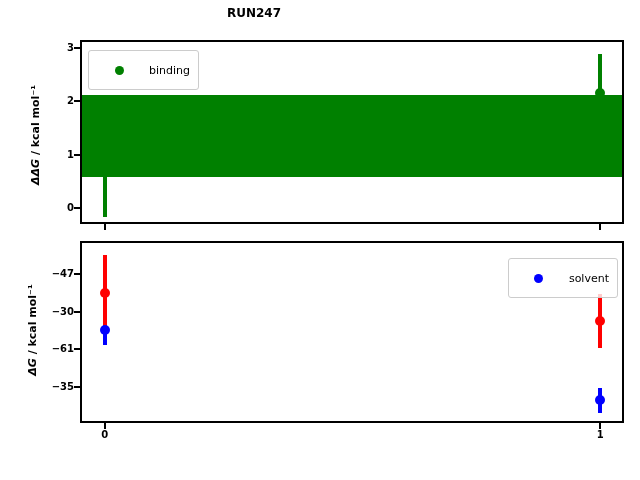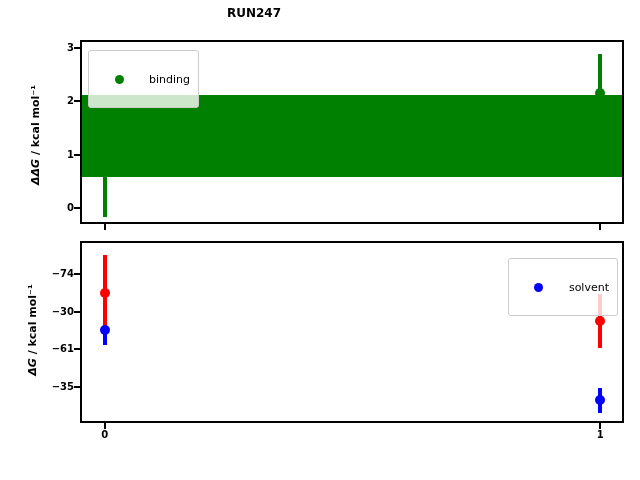--- a/index.html
+++ b/index.html
@@ -33,21 +33,21 @@
   }
   #yl0 { left:35px; top:135px; }
   #yl1 { left:32px; top:330px; }
   .ylabel .math { font-style:italic; }
   .xlabel {
     position:absolute; left:80px; width:544px; top:449px; text-align:center;
     font-size:11px; font-weight:bold; color:#000;
   }
   .legend {
     position:absolute; z-index:10; background:rgba(255,255,255,0.8);
-    border:1px solid #cccccc; border-radius:3px; padding:20px 8px;
+    border:1px solid #cccccc; border-radius:3px; padding:11px 8px;
     display:flex; flex-direction:column; gap:4px;
   }
   .legend-row { display:flex; align-items:center; height:16px; }
   .legend-handle { width:44px; display:flex; justify-content:center; align-items:center; margin-right:8px; flex:none; }
   .legend-dot { width:9px; height:9px; border-radius:50%; display:inline-block; }
   .legend-line { width:44px; height:0; border-top:2px dotted; display:inline-block; }
   .legend-label { font-size:11px; color:#000; white-space:nowrap; }
 </style>
 </head>
 <body>
@@ -83,21 +83,21 @@
   <div class="axes" id="ax1">
       <div class="errbar" style="left: 20.789px; top: 73.161px; height: 28.661px; background: rgb(0, 0, 255);"></div>
       <div class="marker" style="left: 17.789px; top: 82.4915px; background: rgb(0, 0, 255);"></div>
       <div class="errbar" style="left: 516.202px; top: 144.814px; height: 24.8898px; background: rgb(0, 0, 255);"></div>
       <div class="marker" style="left: 513.202px; top: 152.258px; background: rgb(0, 0, 255);"></div>
       <div class="errbar" style="left: 20.789px; top: 12.0678px; height: 75.4237px; background: rgb(255, 0, 0);"></div>
       <div class="marker" style="left: 17.789px; top: 44.7797px; background: rgb(255, 0, 0);"></div>
       <div class="errbar" style="left: 516.202px; top: 50.911px; height: 54.3051px; background: rgb(255, 0, 0);"></div>
       <div class="marker" style="left: 513.202px; top: 73.0636px; background: rgb(255, 0, 0);"></div>
       <div class="ytick" style="top: 29.9237px;"></div>
-      <div class="yticklabel" style="top: 23.9237px;">−74</div>
+      <div class="yticklabel" style="top: 23.9237px;">−47</div>
       <div class="ytick" style="top: 67.6356px;"></div>
       <div class="yticklabel" style="top: 61.6356px;">−30</div>
       <div class="ytick" style="top: 105.347px;"></div>
       <div class="yticklabel" style="top: 99.3475px;">−61</div>
       <div class="ytick" style="top: 143.059px;"></div>
       <div class="yticklabel" style="top: 137.059px;">−35</div>
       <div class="xtick" style="left: 21.789px; top: 180px;"></div>
       <div class="xticklabel" style="left: 12.789px; top: 186px;">0</div>
       <div class="xtick" style="left: 517.202px; top: 180px;"></div>
       <div class="xticklabel" style="left: 508.202px; top: 186px;">1</div>

